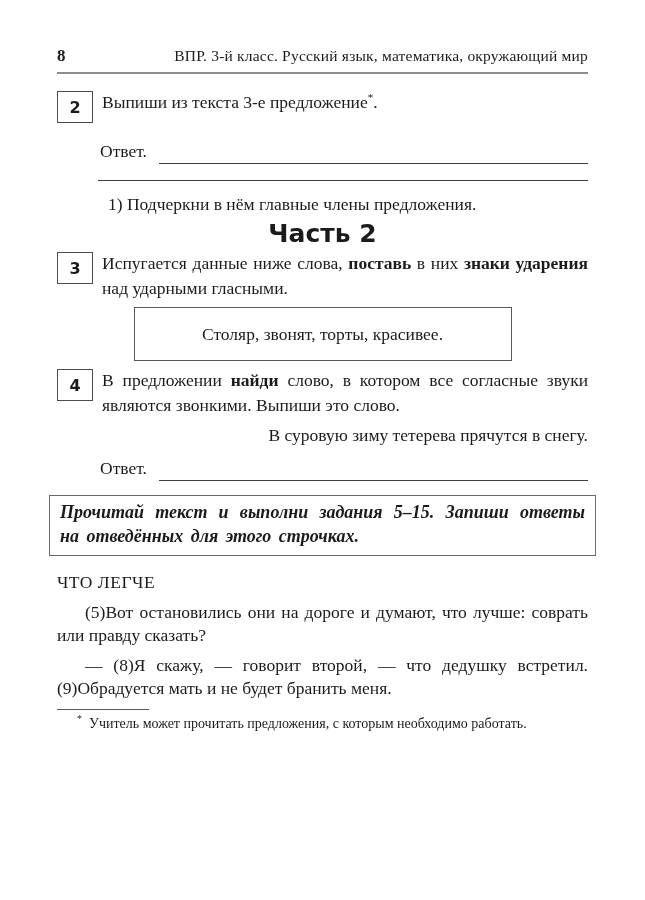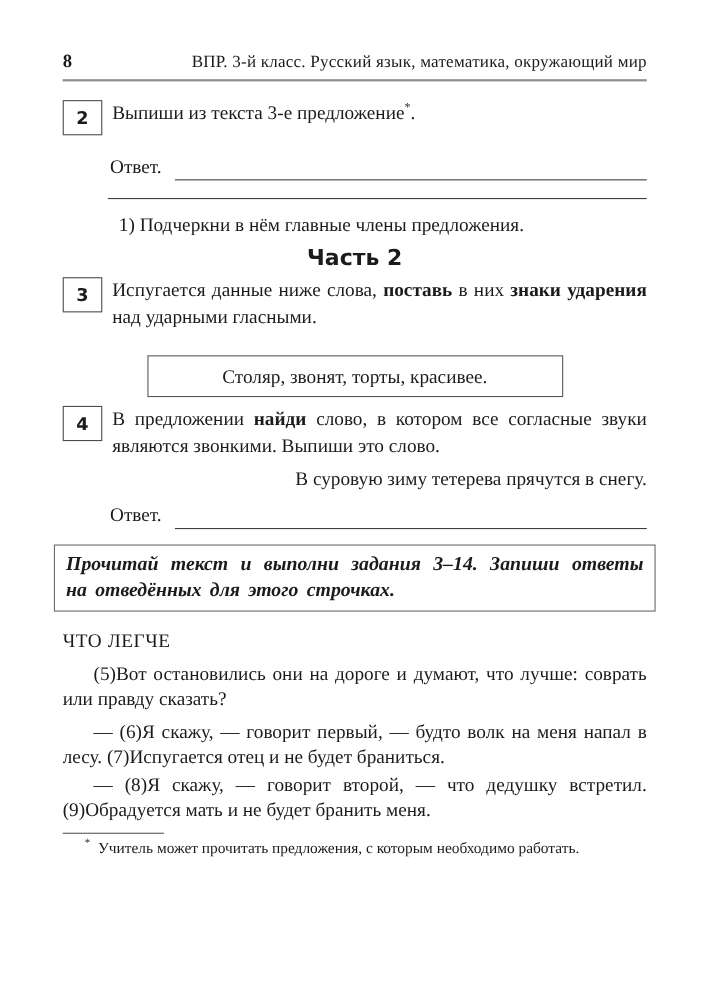--- a/index.html
+++ b/index.html
@@ -39,26 +39,26 @@
   .answer-row .blank{flex:1 1 auto;border-bottom:1.5px solid #3e3e3e;margin-left:12px;height:22px;}
   .blank-line{border-bottom:1.5px solid #3e3e3e;margin-left:41px;height:16px;}
 
   .subitem{
     margin-left:51px;font-size:17.5px;line-height:25px;text-align:justify;
     padding-left:27px;text-indent:-27px;
   }
 
   .part-heading{
     text-align:center;font-family:"DejaVu Sans",sans-serif;font-weight:bold;
-    font-size:20px;line-height:28px;
+    font-size:25px;line-height:28px;
   }
 
   .word-box{
-    width:378px;margin:22px auto 0 auto;box-sizing:border-box;
-    border:1.5px solid #595959;height:38px;
+    width:378px;margin:6px auto 0 auto;box-sizing:border-box;
+    border:1.5px solid #595959;height:54px;
     display:flex;align-items:center;justify-content:center;
     font-size:17.5px;
   }
 
   .center-sentence{text-align:right;font-size:17.5px;line-height:25px;}
 
   .instr-box{
     margin:14px -8px 0 -8px;border:1.5px solid #6a6a6a;
     padding:4px 10px 7px 10px;
     font-weight:bold;font-style:italic;font-size:18px;line-height:24px;
@@ -126,27 +126,26 @@
     <div class="tbody"><span>В предложении </span><span class="b">найди</span><span> слово, в котором все согласные звуки являются звонкими. Выпиши это слово.</span></div>
   </div>
 
   <div class="center-sentence mt-sentence">В суровую зиму тетерева прячутся в снегу.</div>
 
   <div class="answer-row mt-answer4">
     <span class="lbl">Ответ.</span>
     <span class="blank"></span>
   </div>
 
-  <div class="instr-box">Прочитай текст и выполни задания 3–14. Запиши ответы на отведённых для этого строчках.</div>
+  <div class="instr-box">Прочитай текст и выполни задания 5–15. Запиши ответы на отведённых для этого строчках.</div>
 
   <div class="reading-title">ЧТО ЛЕГЧЕ</div>
 
   <div class="story">
       <p>(5)Вот остановились они на дороге и думают, что лучше: соврать или правду сказать?</p>
-      <p>— (6)Я скажу, — говорит первый, — будто волк на меня напал в лесу. (7)Испугается отец и не будет браниться.</p>
       <p>— (8)Я скажу, — говорит второй, — что дедушку встретил. (9)Обрадуется мать и не будет бранить меня.</p>
     </div>
 
   <div class="foot-rule"></div>
   <div class="footnote">
     <sup>*</sup><span>Учитель может прочитать предложения, с которым необходимо работать.</span>
   </div>
 
 </div>
 

